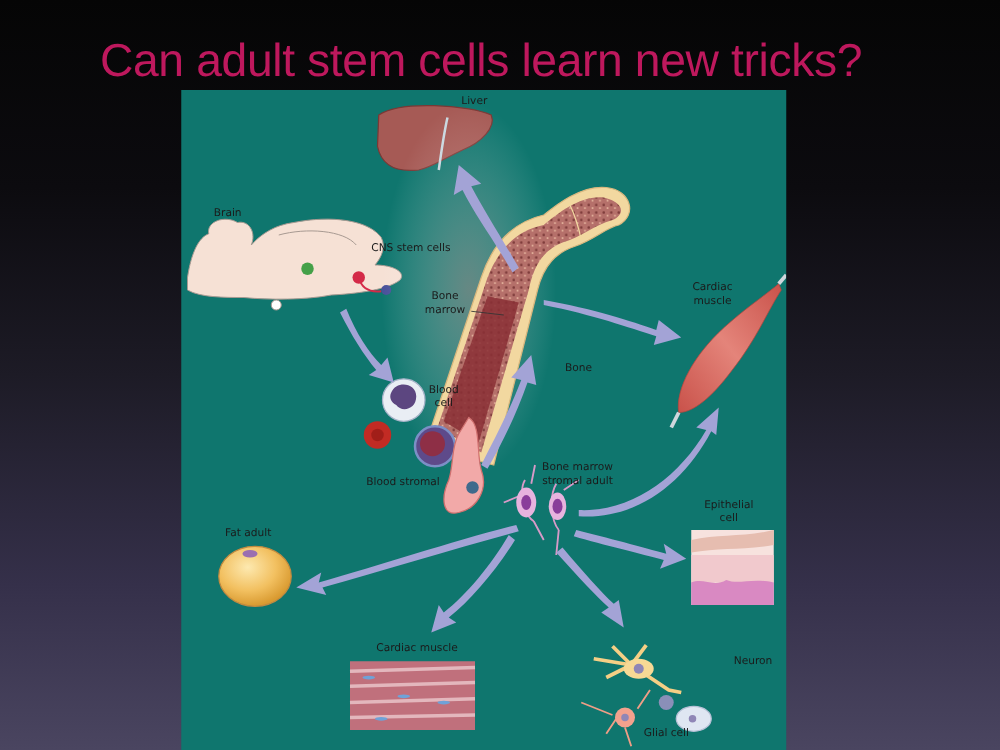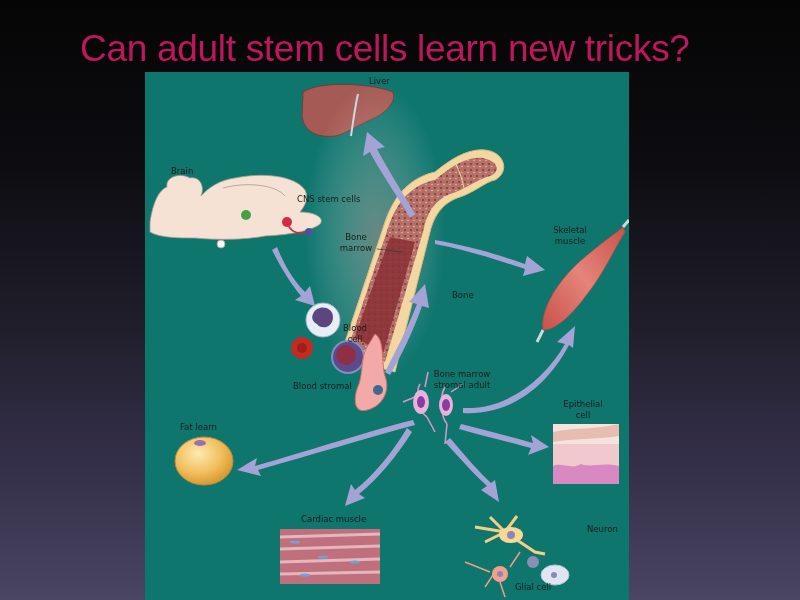--- a/index.html
+++ b/index.html
@@ -165,34 +165,34 @@
   </svg>
 
   <div class="lbl" style="left:224px; top:4px;">Liver</div>
   <div class="lbl" style="left:26px; top:94px;">Brain</div>
   <div class="lbl" style="left:152px; top:122px;">CNS stem cells</div>
   <div class="lbl c" style="left:192px; top:160px; width:38px;">
     <div>Bone</div>
     <div>marrow</div>
   </div>
   <div class="lbl c" style="left:400px; top:153px; width:50px;">
-    <div>Skeletal</div>
+    <div>Cardiac</div>
     <div>muscle</div>
   </div>
   <div class="lbl" style="left:307px; top:218px;">Bone</div>
-  <div class="lbl c" style="left:195px; top:251px; width:30px;">
+  <div class="lbl c" style="left:195px; top:235px; width:30px;">
     <div>Blood</div>
     <div>cell</div>
   </div>
   <div class="lbl" style="left:148px; top:309px;">Blood stromal</div>
   <div class="lbl c" style="left:284px; top:297px; width:66px;">
     <div>Bone marrow</div>
     <div>stromal adult</div>
   </div>
   <div class="lbl c" style="left:413px; top:327px; width:50px;">
     <div>Epithelial</div>
     <div>cell</div>
   </div>
-  <div class="lbl" style="left:35px; top:350px;">Fat learn</div>
+  <div class="lbl" style="left:35px; top:350px;">Fat adult</div>
   <div class="lbl" style="left:156px; top:442px;">Cardiac muscle</div>
   <div class="lbl" style="left:394px; top:452px;padding-left:48px;">Neuron</div>
   <div class="lbl" style="left:370px; top:510px;">Glial cell</div>
 </div>
 
 </body></html>

